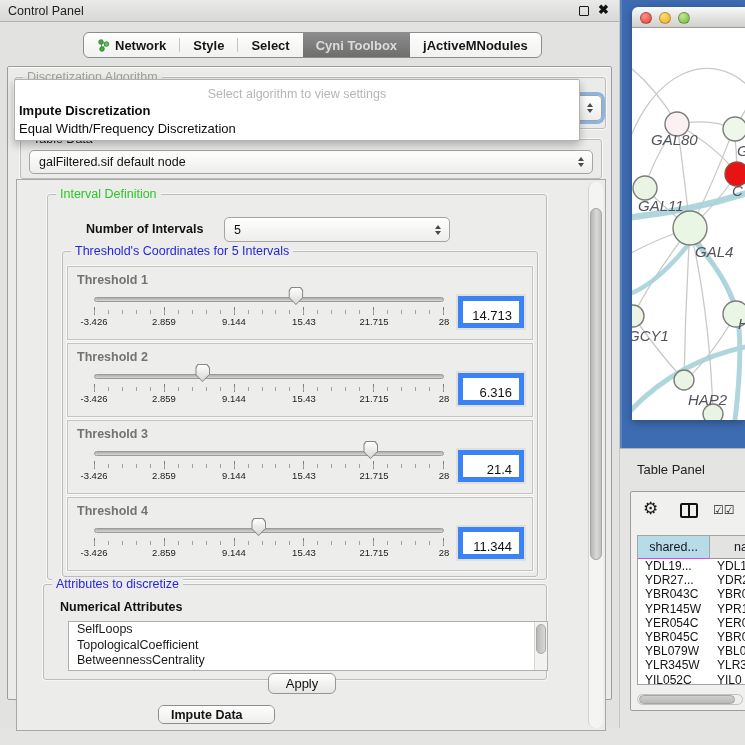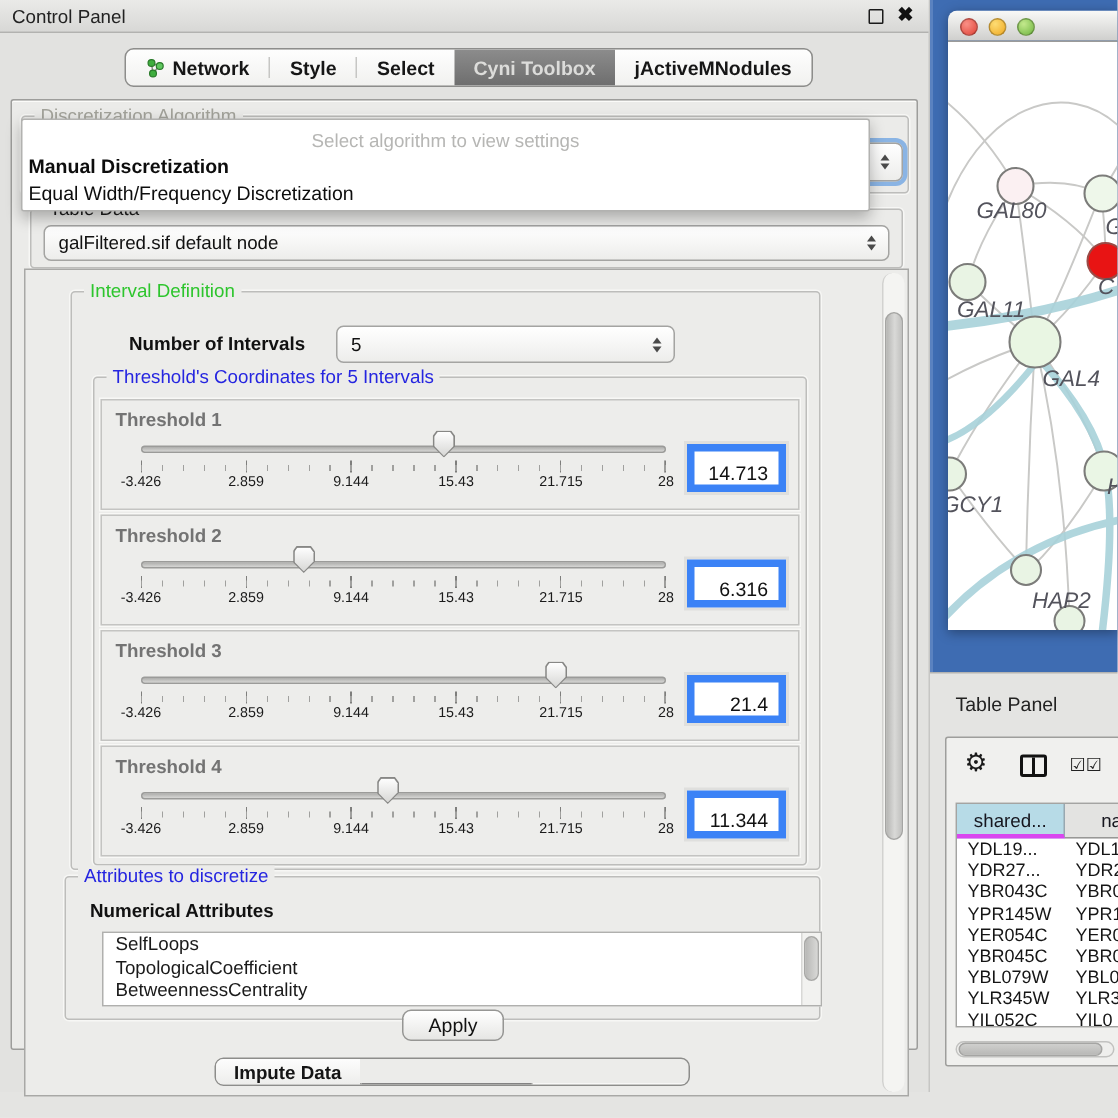--- a/index.html
+++ b/index.html
@@ -108,22 +108,22 @@
   .listbox .item { font-size:12.5px; color:#1a1a1a; line-height:15.5px; padding-left:8px; }
   .mini-scroll { position:absolute; right:0; top:0; bottom:0; width:13px; background:#f2f2f0; border-left:1px solid #d8d8d6; }
   .mini-thumb { position:absolute; left:1px; right:1px; top:2px; height:30px; border-radius:6px;
     background:linear-gradient(90deg,#b8b8b6,#d8d8d6); border:1px solid #a8a8a6; }
 
   .apply-btn { position:absolute; left:260px; top:606px; width:68px; height:21px;
     background:linear-gradient(#ffffff,#e6e6e4); border:1px solid #969694; border-radius:6px;
     font-size:13px; color:#111; text-align:center; line-height:19px; }
 
   
-  .bottom-tabs { position:absolute; left:143px; top:705px; height:19px; display:flex;
-    border:1px solid #8d8d8b; border-radius:6px; overflow:hidden; }
+  .bottom-tabs { position:absolute; left:158px; top:705px; height:19px; display:flex;
+    border:1px solid #8d8d8b; border-radius:6px; overflow:hidden;flex-direction:column; }
   .btab { padding:0 12px; font-size:12.5px; font-weight:bold; line-height:18px; color:#151515;
     background:linear-gradient(#fdfdfd,#ededeb); }
   .btab + .btab { border-left:1px solid #9d9d9b;margin-top:16px; }
   .btab.selected { background:linear-gradient(#8c8c8c,#707070); color:#d7d7d5; }
 
   
   .desktop { position:absolute; left:620px; top:0; width:125px; height:448px; background:#3e6cb2;
     box-shadow:inset 2px 0 0 #5a82c0;font-style:italic; }
   .net-window { position:absolute; left:12px; top:7px; width:113px; height:413px;
     border-radius:6px 0 0 0; overflow:hidden; box-shadow:0 2px 8px rgba(0,0,0,.35); }
@@ -144,21 +144,21 @@
     background:#f0f0ee; border:1px solid #9e9e9c; border-radius:2px; }
   .gear { position:absolute; left:12px; top:8px; font-size:17px; color:#1a1a1a; line-height:17px; }
   .colicon { position:absolute; left:49px; top:11px; width:18px; height:15px;
     border:2px solid #111; border-radius:2px; }
   .colicon::after { content:""; position:absolute; left:6px; top:0; bottom:0; width:2px; background:#111; }
   .checks { position:absolute; left:82px; top:11px; font-size:12px; color:#222; letter-spacing:0; }
   .grid { position:absolute; left:6px; top:43px; width:112px; height:150px;
     background:#fff; border:1px solid #a4a4a2; overflow:hidden; }
   .grow { display:flex; }
   .hrow { height:23px; }
-  .hc1 { width:73px; background:#b7dbe7; border-right:1px solid #98a8b0; border-bottom:3px solid #d946ef;
+  .hc1 { width:73px; background:#b7dbe7; border-right:1px solid #98a8b0; border-bottom:1px solid #d946ef;
     font-size:12.5px; color:#16161e; text-align:center; line-height:22px; }
   .hc2 { flex:1; background:#e3e3e1; border-bottom:1px solid #989896; font-size:12.5px; color:#16161e;
     padding-left:24px; line-height:22px; }
   .drow { height:14.2px; }
   .dc1 { width:73px; font-size:12px; color:#151515; padding-left:7px; line-height:14.2px; white-space:nowrap; }
   .dc2 { flex:1; font-size:12px; color:#151515; padding-left:6px; line-height:14.2px; white-space:nowrap; overflow:hidden; }
   .hscroll { position:absolute; left:6px; bottom:5px; width:106px; height:11px;
     background:#efefed; border:1px solid #c2c2c0; border-radius:6px; }
   .hthumb { position:absolute; left:1px; top:0px; height:9px; width:96px; border-radius:5px;
     background:linear-gradient(#cfcfcd,#b9b9b7); border:1px solid #a5a5a3; }
@@ -210,21 +210,21 @@
     </div>
     <div class="combo alg-combo">
       <span class="spin">
           <i class="up"></i>
           <i class="dn"></i>
         </span>
     </div>
 
     <div class="popup">
       <div class="hint">Select algorithm to view settings</div>
-      <div class="opt bold">Manual Discretization</div>
+      <div class="opt bold">Impute Discretization</div>
       <div class="opt">Equal Width/Frequency Discretization</div>
     </div>
 
     <div class="group td-group">
       <span class="gtitle dark">Table Data</span>
       <div class="combo td-combo">
         <span class="val">galFiltered.sif default node</span>
         <span class="spin">
             <i class="up"></i>
             <i class="dn"></i>

